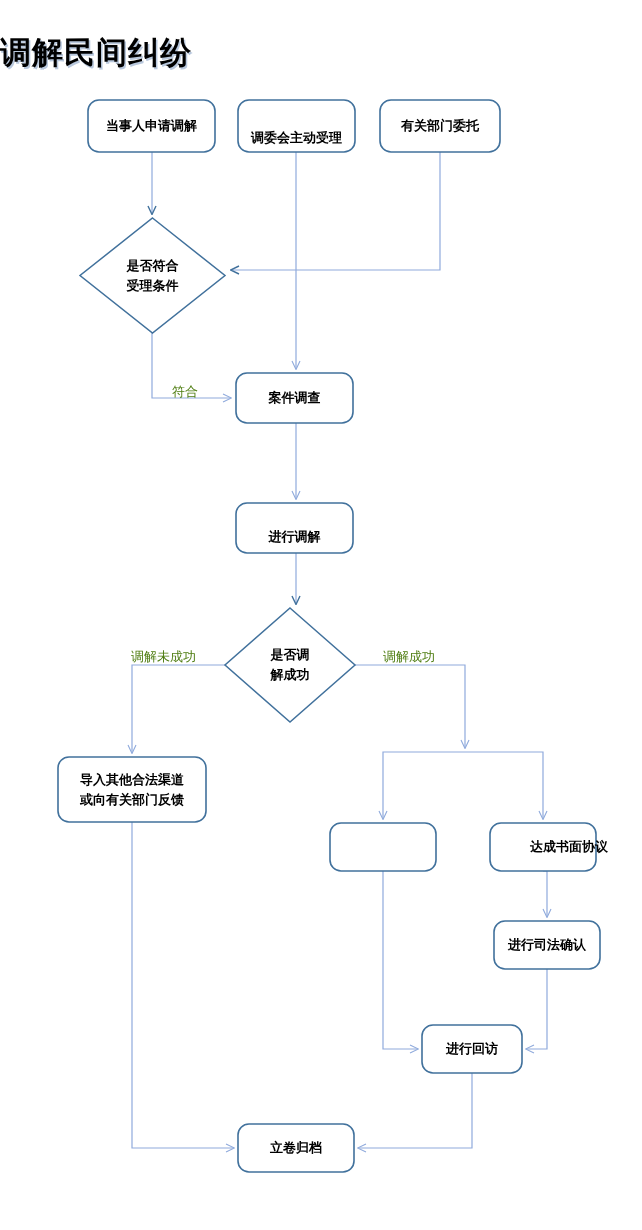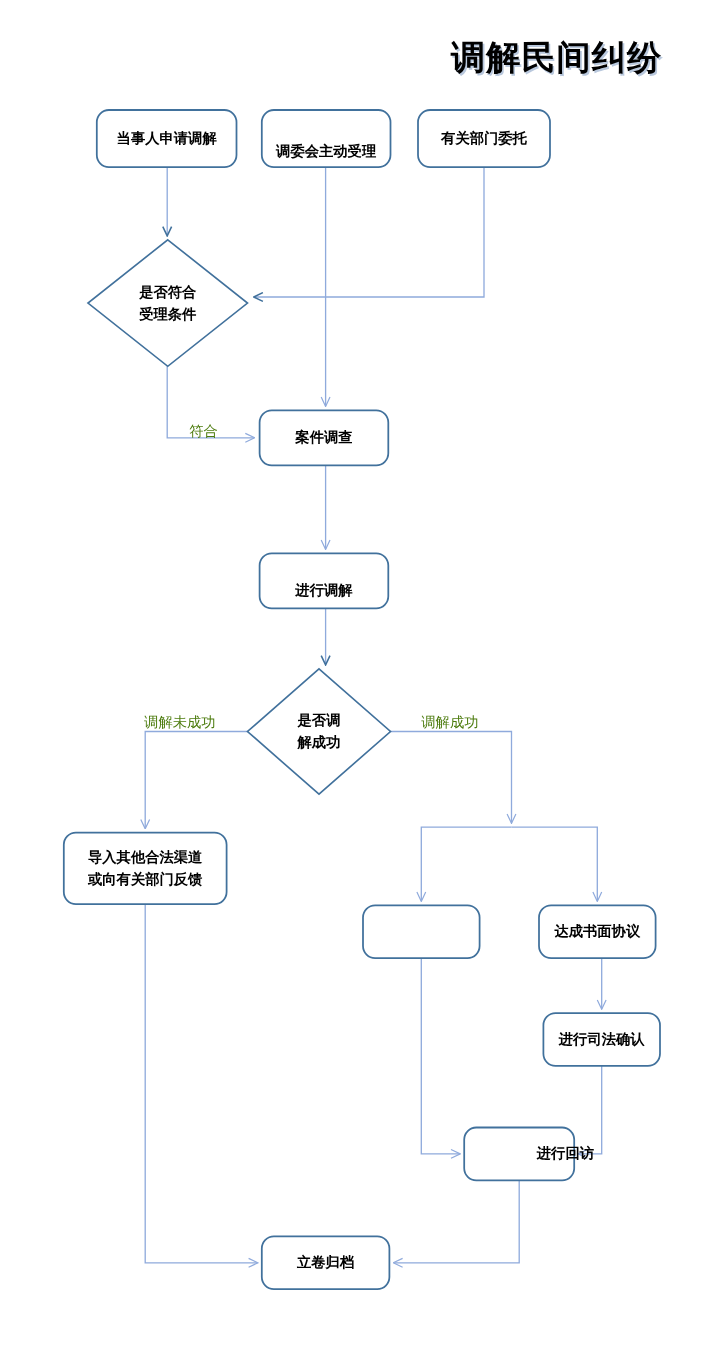--- a/index.html
+++ b/index.html
@@ -24,21 +24,21 @@
     left: 0;
     top: 0;
     width: 642px;
     height: 1230px;
   }
   .diagram-title {
     position: absolute;
     left: 0;
     top: 32px;
     width: 602px;
-    text-align: right;
+    text-align: left;
     font-family: Liberation Sans, sans-serif;
     font-size: 31px;
     font-weight: bold;
     color: #000000;
     text-shadow: 1.5px 1.5px 0 #b9c8dd;
     letter-spacing: 1px;
   }
   .node-label {
     position: absolute;
     display: flex;
@@ -138,22 +138,22 @@
   <div class="node-label" style="left:238px; top:100px;  width:117px; height:52px;margin-top:12px;">调委会主动受理</div>
   <div class="node-label" style="left:380px; top:100px;  width:120px; height:52px;">有关部门委托</div>
   <div class="node-label" style="left:80px;  top:218px;  width:145px; height:115px;">是否符合
 受理条件</div>
   <div class="node-label" style="left:236px; top:373px;  width:117px; height:50px;">案件调查</div>
   <div class="node-label" style="left:236px; top:503px;  width:117px; height:67px;text-align:center;">进行调解</div>
   <div class="node-label" style="left:225px; top:608px;  width:130px; height:114px;">是否调
 解成功</div>
   <div class="node-label" style="left:58px;  top:757px;  width:148px; height:65px;">导入其他合法渠道
 或向有关部门反馈</div>
-  <div class="node-label" style="left:490px; top:823px;  width:106px; height:48px;">达成书面协议</div>
+  <div class="node-label" style="left:490px; top:823px;  width:106px; height:48px;padding-left:26px;">达成书面协议</div>
   <div class="node-label" style="left:494px; top:921px;  width:106px; height:48px;">进行司法确认</div>
-  <div class="node-label" style="left:422px; top:1025px; width:100px; height:48px;padding-left:42px;">进行回访</div>
+  <div class="node-label" style="left:422px; top:1025px; width:100px; height:48px;">进行回访</div>
   <div class="node-label" style="left:238px; top:1124px; width:116px; height:48px;border-radius:10px;">立卷归档</div>
 
   <div class="edge-label" style="left:172px; top:365px;">符合</div>
   <div class="edge-label" style="left:131px; top:630px;">调解未成功</div>
   <div class="edge-label" style="left:383px; top:630px;">调解成功</div>
 
 </div>
 
 </body></html>

